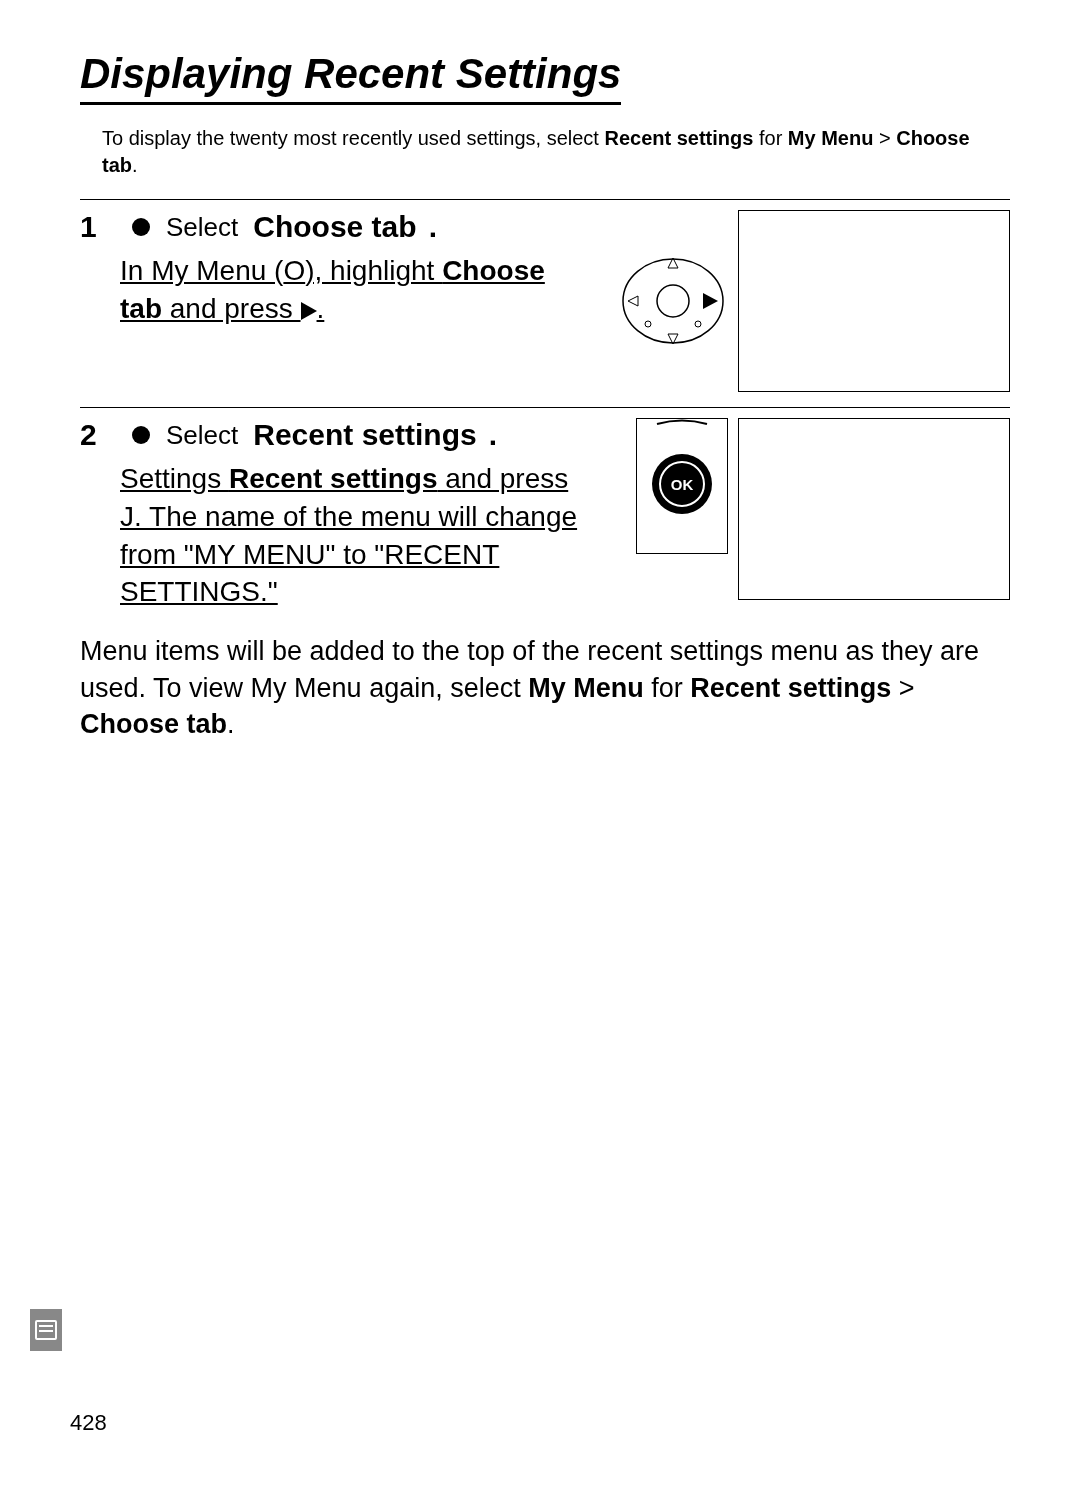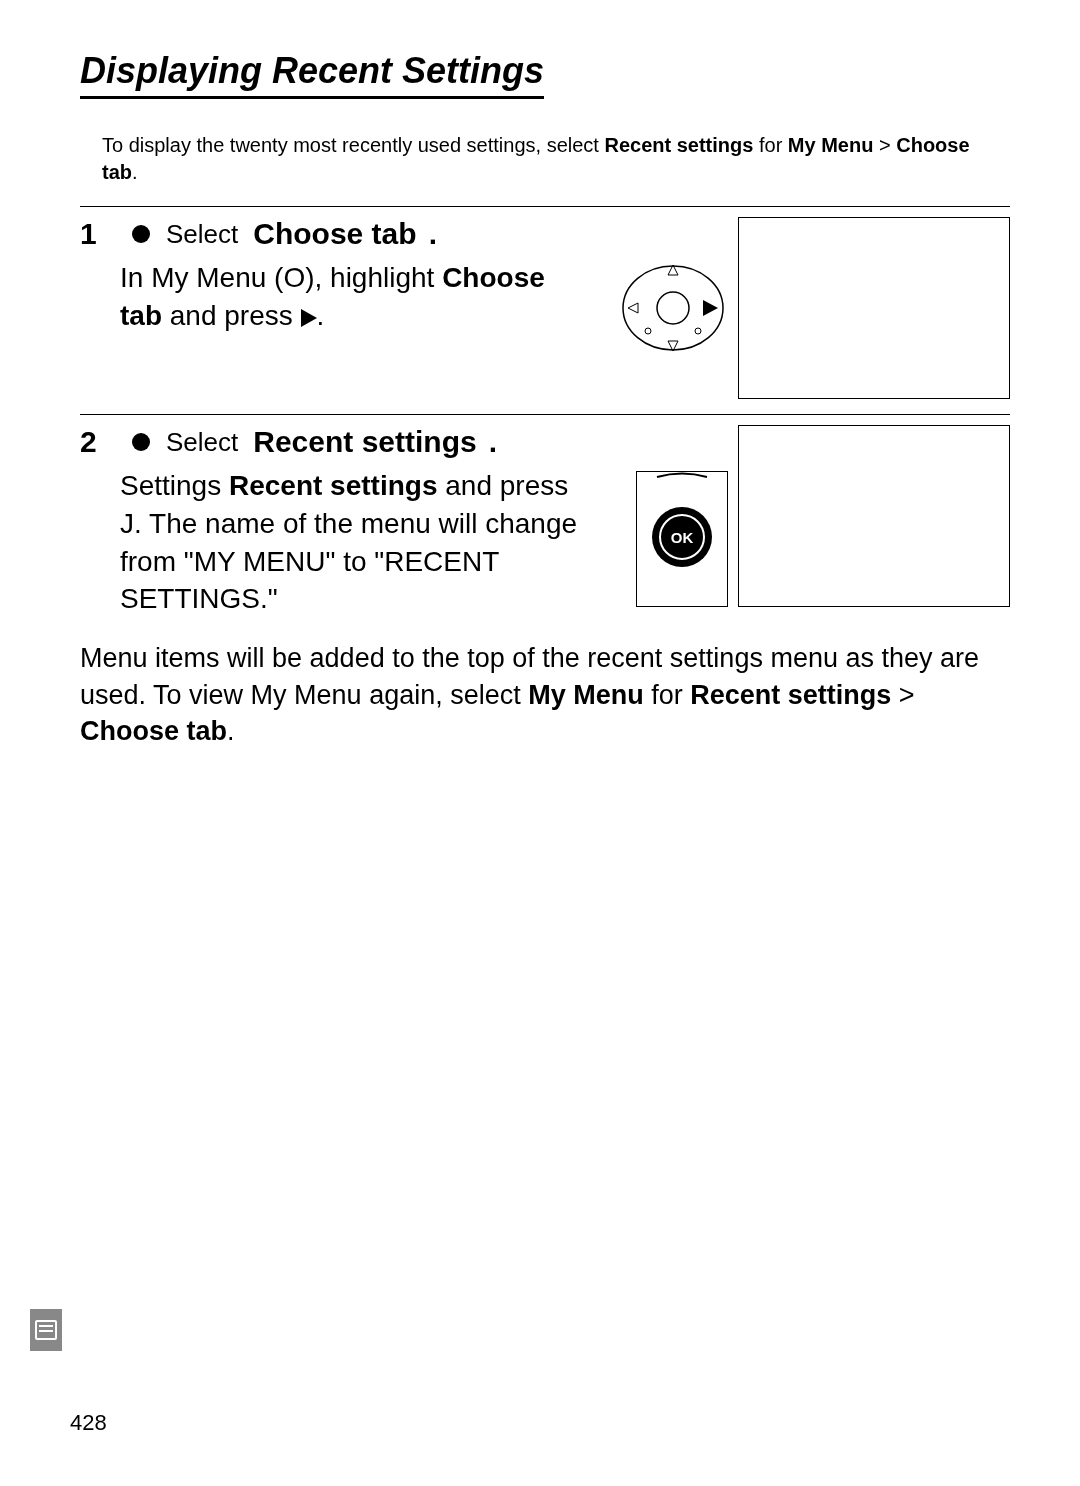--- a/index.html
+++ b/index.html
@@ -12,27 +12,27 @@
     color: #000;
     position: relative;
   }
   .page {
     padding: 50px 70px 50px 80px;
     box-sizing: border-box;
     position: relative;
     height: 100%;
   }
   .title {
-    font-size: 36px;
+    font-size: 42px;
     font-weight: 700;
     font-style: italic;
     border-bottom: 3px solid #000;
     display: inline-block;
     padding-bottom: 4px;
-    margin-bottom: 33px;
+    margin-bottom: 20px;
   }
   .intro {
     font-size: 20px;
     line-height: 1.35;
     margin-bottom: 20px;
     margin-left: 22px;
   }
   .intro strong { font-weight: 700; }
   .rule {
     border-top: 1px solid #000;
@@ -72,26 +72,27 @@
   }
   .select-label {
     font-size: 26px;
     font-weight: 400;
     margin-right: 3px;
   }
   .step-body {
     font-size: 28px;
     line-height: 1.35;
     margin-left: 40px;
+    text-decoration: underline;
   }
   .step-body strong { font-weight: 700; }
   .illus-group {
     display: flex;
     gap: 10px;
-    align-items: flex-end;
+    align-items: flex-start;
     padding-left: 35px;
   }
   .placeholder-box {
     border: 1px solid #000;
     background: #fff;
   }
   .screen-placeholder {
     width: 270px;
     height: 180px;
   }

